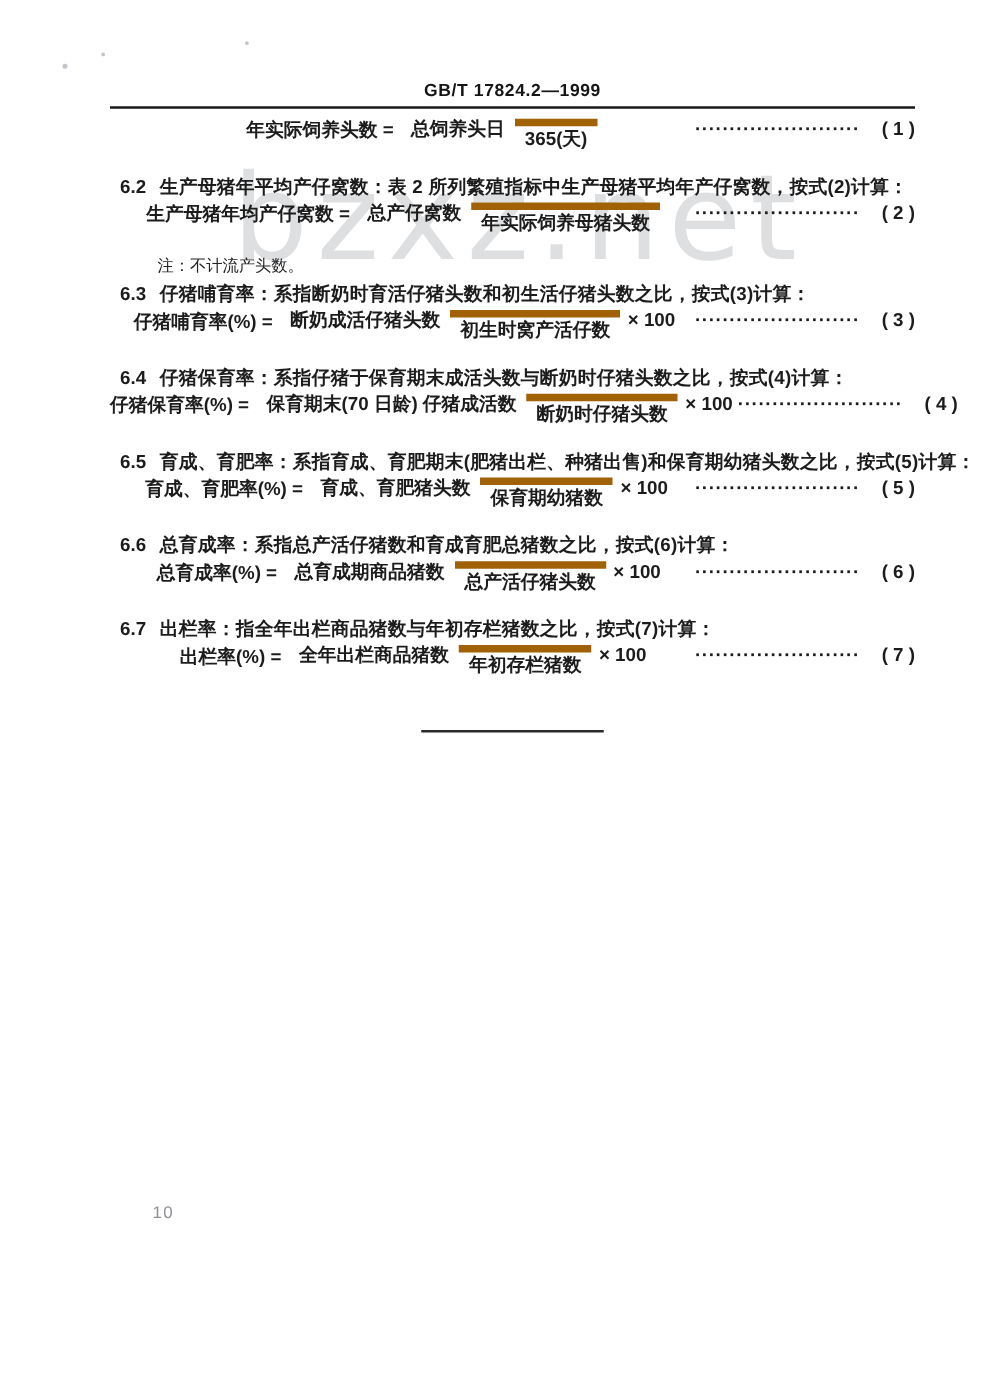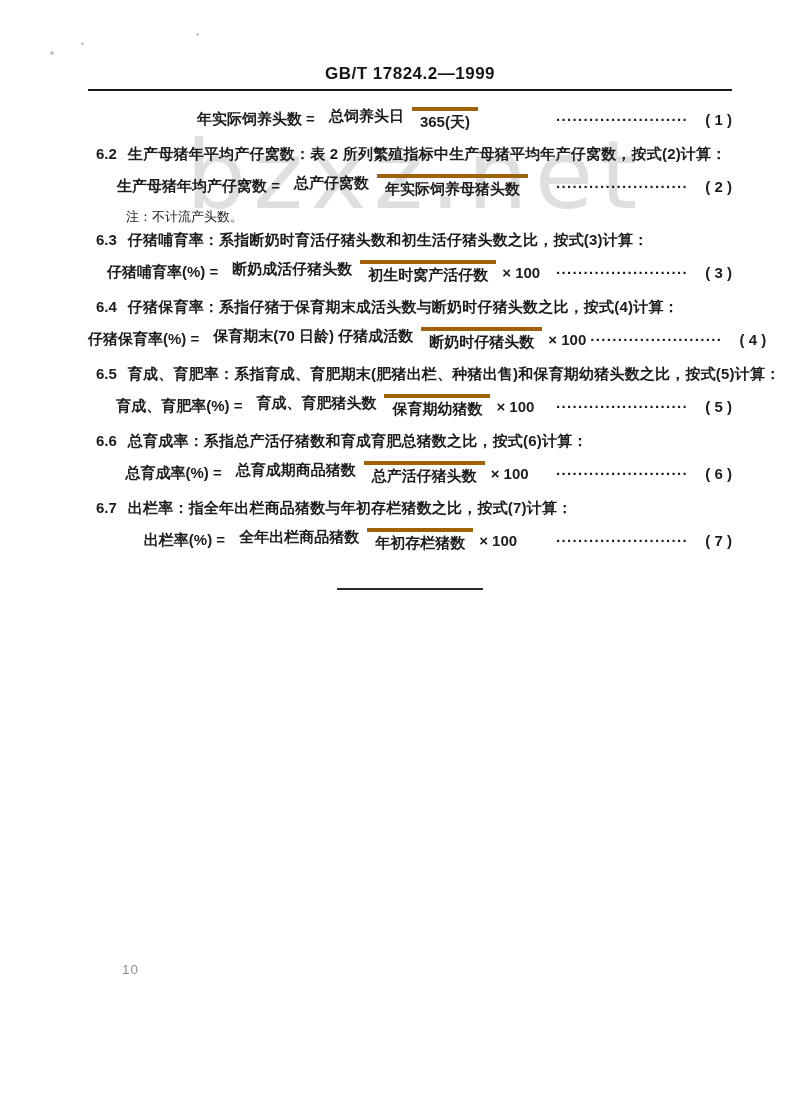--- a/index.html
+++ b/index.html
@@ -11,44 +11,44 @@
   
   .watermark{
     position:absolute;left:186px;top:120px;z-index:0;
     font-family:"DejaVu Sans",sans-serif;font-weight:normal;
     font-size:95px;letter-spacing:7px;white-space:nowrap;
     color:rgba(150,156,162,0.32);
   }
   .speck{position:absolute;z-index:1;background:#9aa0a6;border-radius:50%;opacity:.6;}
   .doc-header{
     position:relative;z-index:2;margin:64px 68px 0 88px;text-align:center;
-    font-weight:bold;font-size:17px;letter-spacing:.5px;color:#151515;
+    font-weight:bold;font-size:14px;letter-spacing:.5px;color:#151515;
   }
   .header-rule{
     position:relative;z-index:2;margin:5px 0 0 88px;width:644px;
     border-top:2.2px solid #1a1a1a;height:0;
   }
   .content{position:relative;z-index:2;margin:0 68px 0 88px;padding-top:5px;width:644px;}
   .clause{
     display:flex;align-items:flex-start;font-size:15px;font-weight:600;
     margin-top:5px;line-height:19px;padding-left:8px;
   }
   .clause-id{flex:none;margin-right:11px;}
   .clause-text{white-space:nowrap;letter-spacing:.2px;}
   .note{font-size:13px;font-weight:400;padding-left:38px;margin-top:3px;line-height:16px;color:#222;}
   .formula-row{
-    display:flex;align-items:center;margin-top:3px;min-height:40px;
+    display:flex;align-items:flex-start;margin-top:3px;min-height:40px;
     font-size:15px;font-weight:600;
   }
   .sp1{flex:1.6;}
   .sp2{flex:1;}
   .f-label{white-space:nowrap;}
   .frac{display:inline-flex;flex-direction:row;text-align:center;margin:0 6px;}
   .frac .fr-num{padding:0 8px 2px;line-height:18px;white-space:nowrap;}
-  .frac .fr-den{border-top:4px solid #a16207;padding:2px 8px 0;line-height:18px;white-space:nowrap;}
+  .frac .fr-den{border-top:6px solid #a16207;padding:2px 8px 0;line-height:18px;white-space:nowrap;}
   .f-mult{white-space:nowrap;margin-right:4px;}
   .f-dots{
     flex:none;width:130px;overflow:hidden;white-space:nowrap;
     letter-spacing:.5px;font-weight:700;color:#1a1a1a;
   }
   .f-no{flex:none;width:46px;text-align:right;white-space:nowrap;}
   .end-rule{width:146px;height:0;border-top:2px solid #2a2a2a;margin:28px auto 0 auto;}
   .page-number{
     position:absolute;left:122px;top:962px;z-index:2;
     font-size:13.5px;color:#8d9094;letter-spacing:1px;

